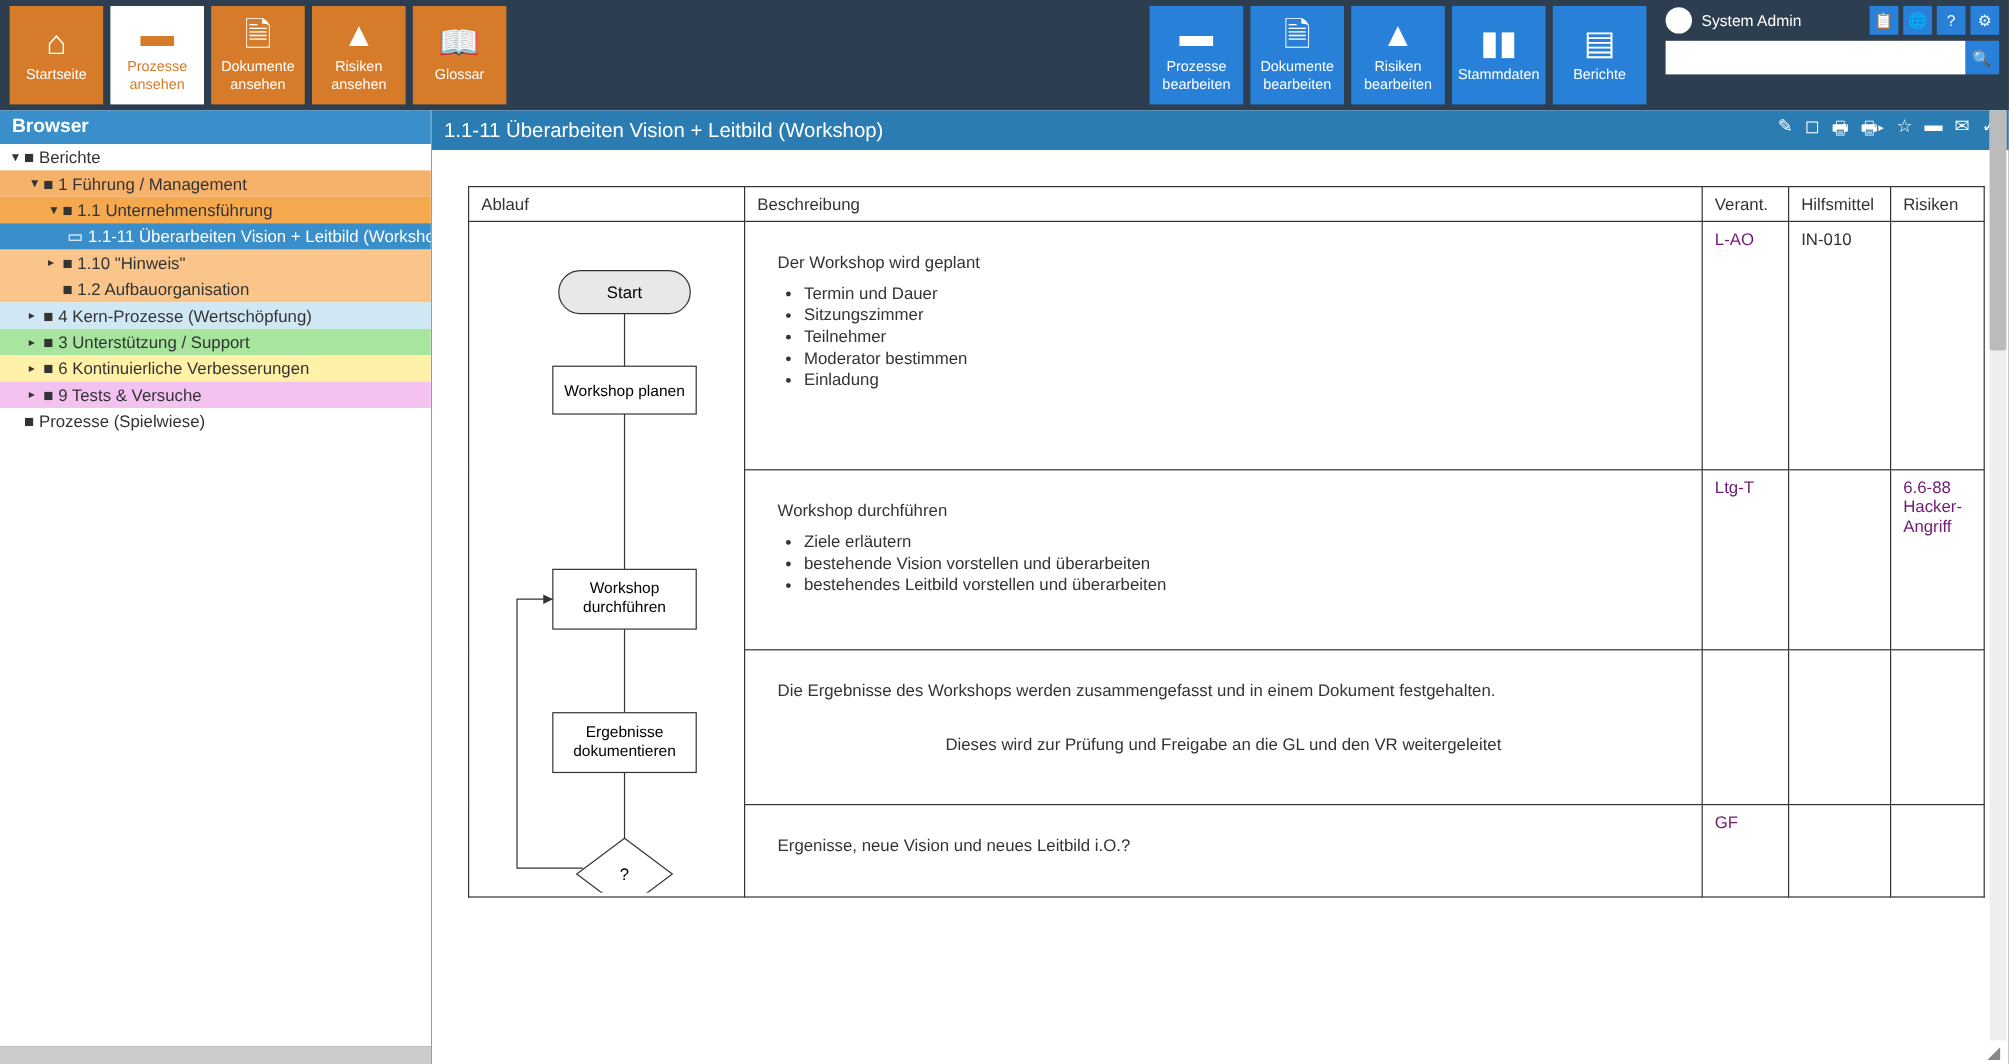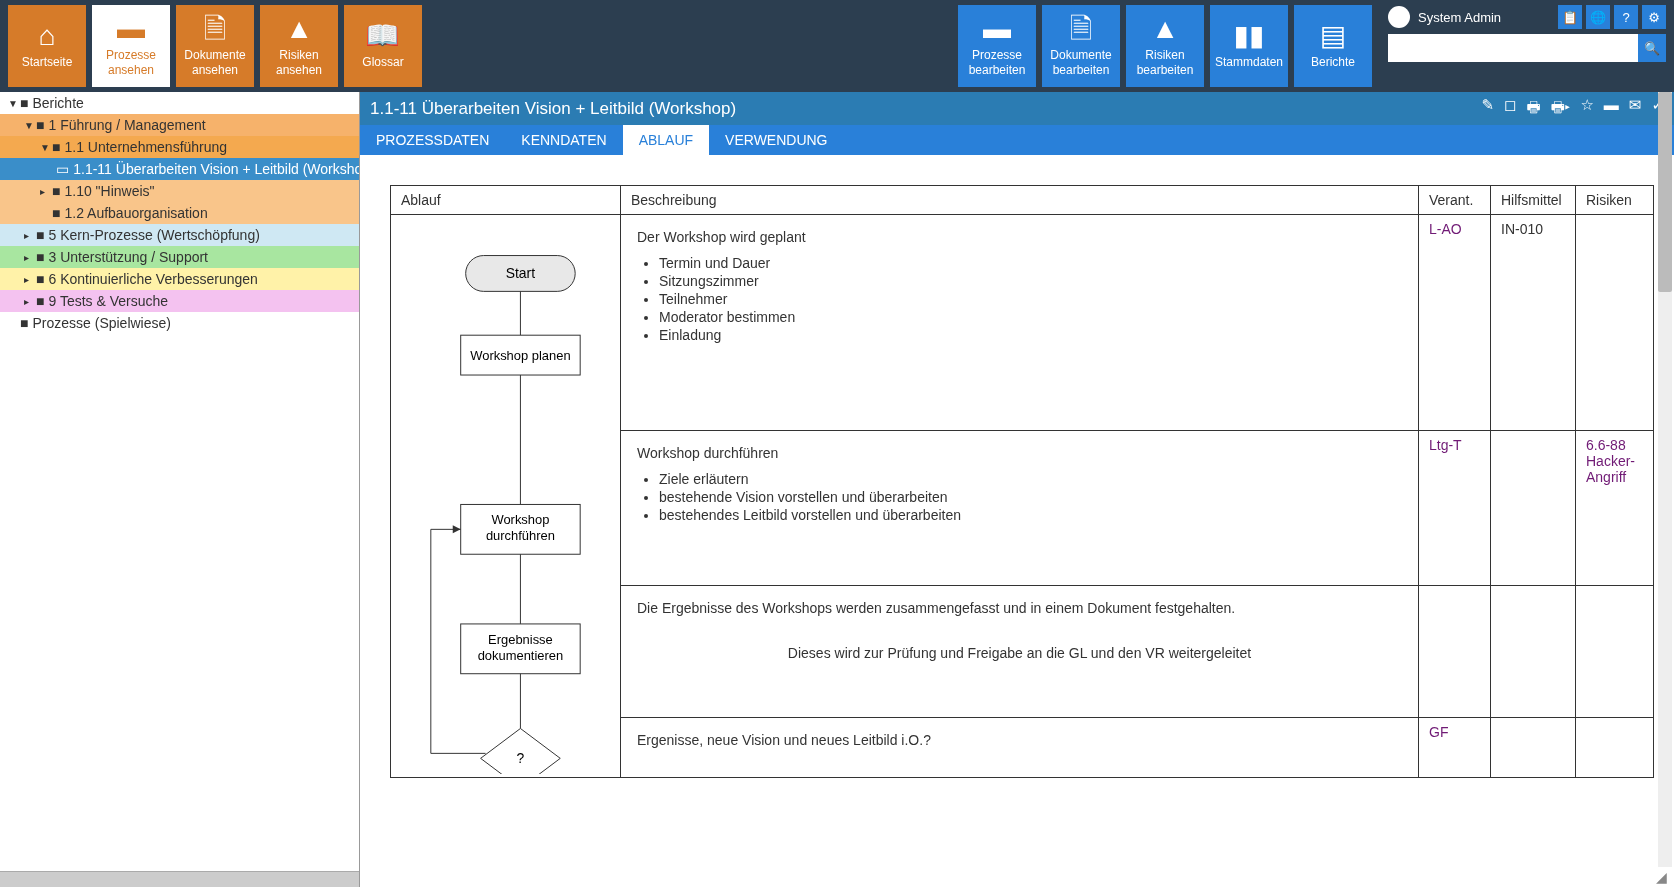--- a/index.html
+++ b/index.html
@@ -62,21 +62,21 @@
 .flow-table { border-collapse: collapse; width: 100%; }
 .flow-table th, .flow-table td { border: 1px solid #333; padding: 6px 10px; text-align: left; vertical-align: top; font-size: 14px; font-weight: normal; }
 .flow-table th { font-weight: normal; }
 .col-ablauf { width: 230px; }
 .col-verant { width: 72px; }
 .col-hilfs { width: 85px; }
 .col-risk { width: 78px; }
 
 .flow-cell { position: relative; height: 560px; padding: 0 !important; }
 .flow-svg { width: 100%; height: 100%; }
-.desc-cell { padding: 4px !important; border: 1px solid #333; }
+.desc-cell { padding: 15px !important; border: 1px solid #333; }
 .desc-row { padding: 10px 12px; font-size: 14px; }
 .desc-row ul { margin: 10px 0 0 22px; }
 .desc-row li { margin-bottom: 2px; }
 .link { color: #701a75; cursor: pointer; }
 
 .vsb { position: absolute; right: 2px; top: 0; bottom: 20px; width: 14px; background: #eee; }
 .vsb-thumb { background: #bbb; width: 100%; height: 200px; position: absolute; top: 0; border-radius: 2px; }
 .resize-handle { position: absolute; right: 0; bottom: 0; width: 18px; height: 18px; font-size: 14px; color: #888; }
 
 .user-avatar { width: 22px; height: 22px; background: #fff; border-radius: 50%; display: flex; align-items: center; justify-content: center; font-size: 13px; }
@@ -145,20 +145,21 @@
       <input class="search-input" placeholder="" style="">
       <div class="search-btn">
         <span>🔍</span>
       </div>
     </div>
   </div>
 </div>
 
 <div class="main">
   <div class="sidebar">
+    <div class="sidebar-header">Browser</div>
     <div class="tree" id="tree">
         <div class="tree-item lvl0 ">
           <span class="caret">▼</span>
           <span class="folder">■</span>
           <span>Berichte</span>
         </div>
         <div class="tree-item lvl1 bg-orange1">
           <span class="caret">▼</span>
           <span class="folder">■</span>
           <span>1 Führung / Management</span>
@@ -179,21 +180,21 @@
           <span>1.10 "Hinweis"</span>
         </div>
         <div class="tree-item lvl2 bg-orange3">
           <span class="caret"></span>
           <span class="folder">■</span>
           <span>1.2 Aufbauorganisation</span>
         </div>
         <div class="tree-item lvl1 bg-cyan">
           <span class="caret">▸</span>
           <span class="folder">■</span>
-          <span>5 Kern-Prozesse (Wertschöpfung)</span>
+          <span>4 Kern-Prozesse (Wertschöpfung)</span>
         </div>
         <div class="tree-item lvl1 bg-green">
           <span class="caret">▸</span>
           <span class="folder">■</span>
           <span>3 Unterstützung / Support</span>
         </div>
         <div class="tree-item lvl1 bg-yellow">
           <span class="caret">▸</span>
           <span class="folder">■</span>
           <span>6 Kontinuierliche Verbesserungen</span>
@@ -219,26 +220,20 @@
           <span>✎</span>
           <span>◻</span>
           <span>🖶</span>
           <span>🖶▸</span>
           <span>☆</span>
           <span>▬</span>
           <span>✉</span>
           <span>✓</span>
         </div>
     </div>
-    <div class="tabs" id="tabs">
-        <div class="tab">PROZESSDATEN</div>
-        <div class="tab">KENNDATEN</div>
-        <div class="tab active">ABLAUF</div>
-        <div class="tab">VERWENDUNG</div>
-      </div>
     <div class="content-body">
       <table class="flow-table">
         <thead>
           <tr>
             <th class="col-ablauf">Ablauf</th>
             <th>Beschreibung</th>
             <th class="col-verant">Verant.</th>
             <th class="col-hilfs">Hilfsmittel</th>
             <th class="col-risk">Risiken</th>
           </tr>

